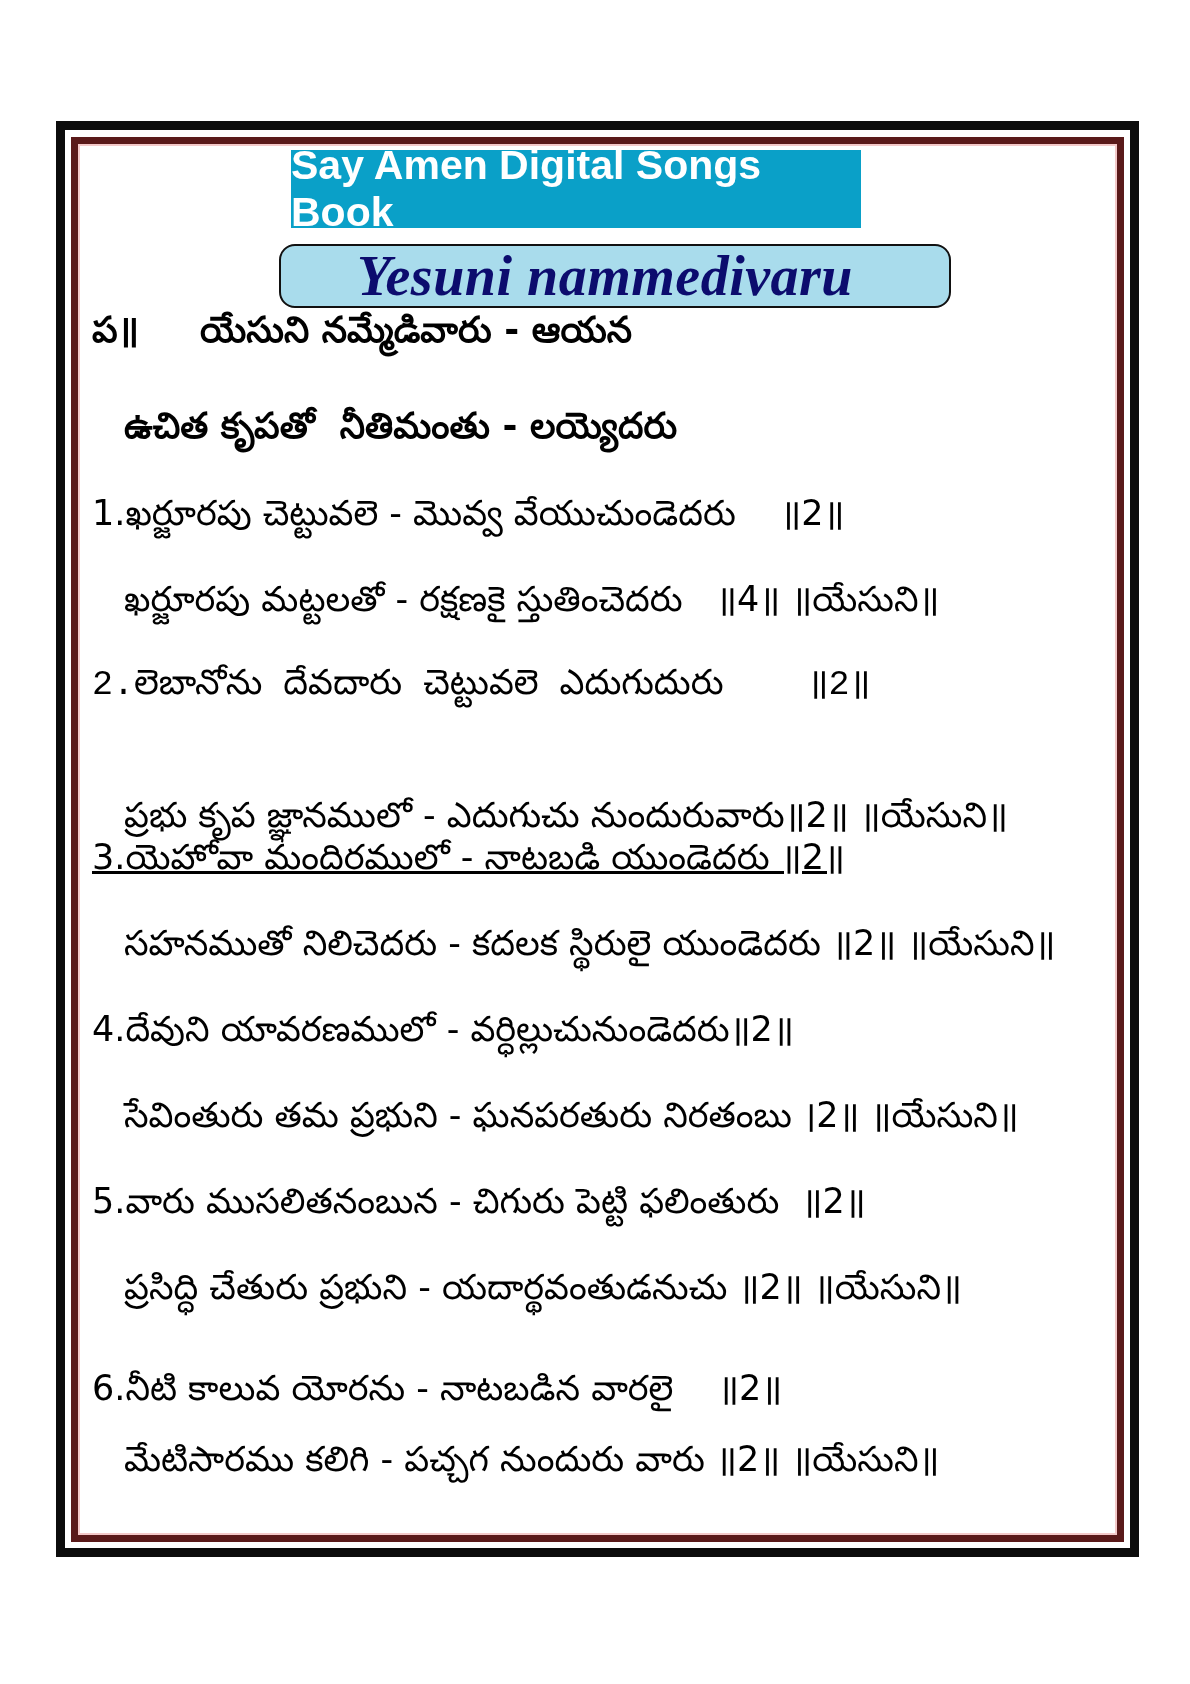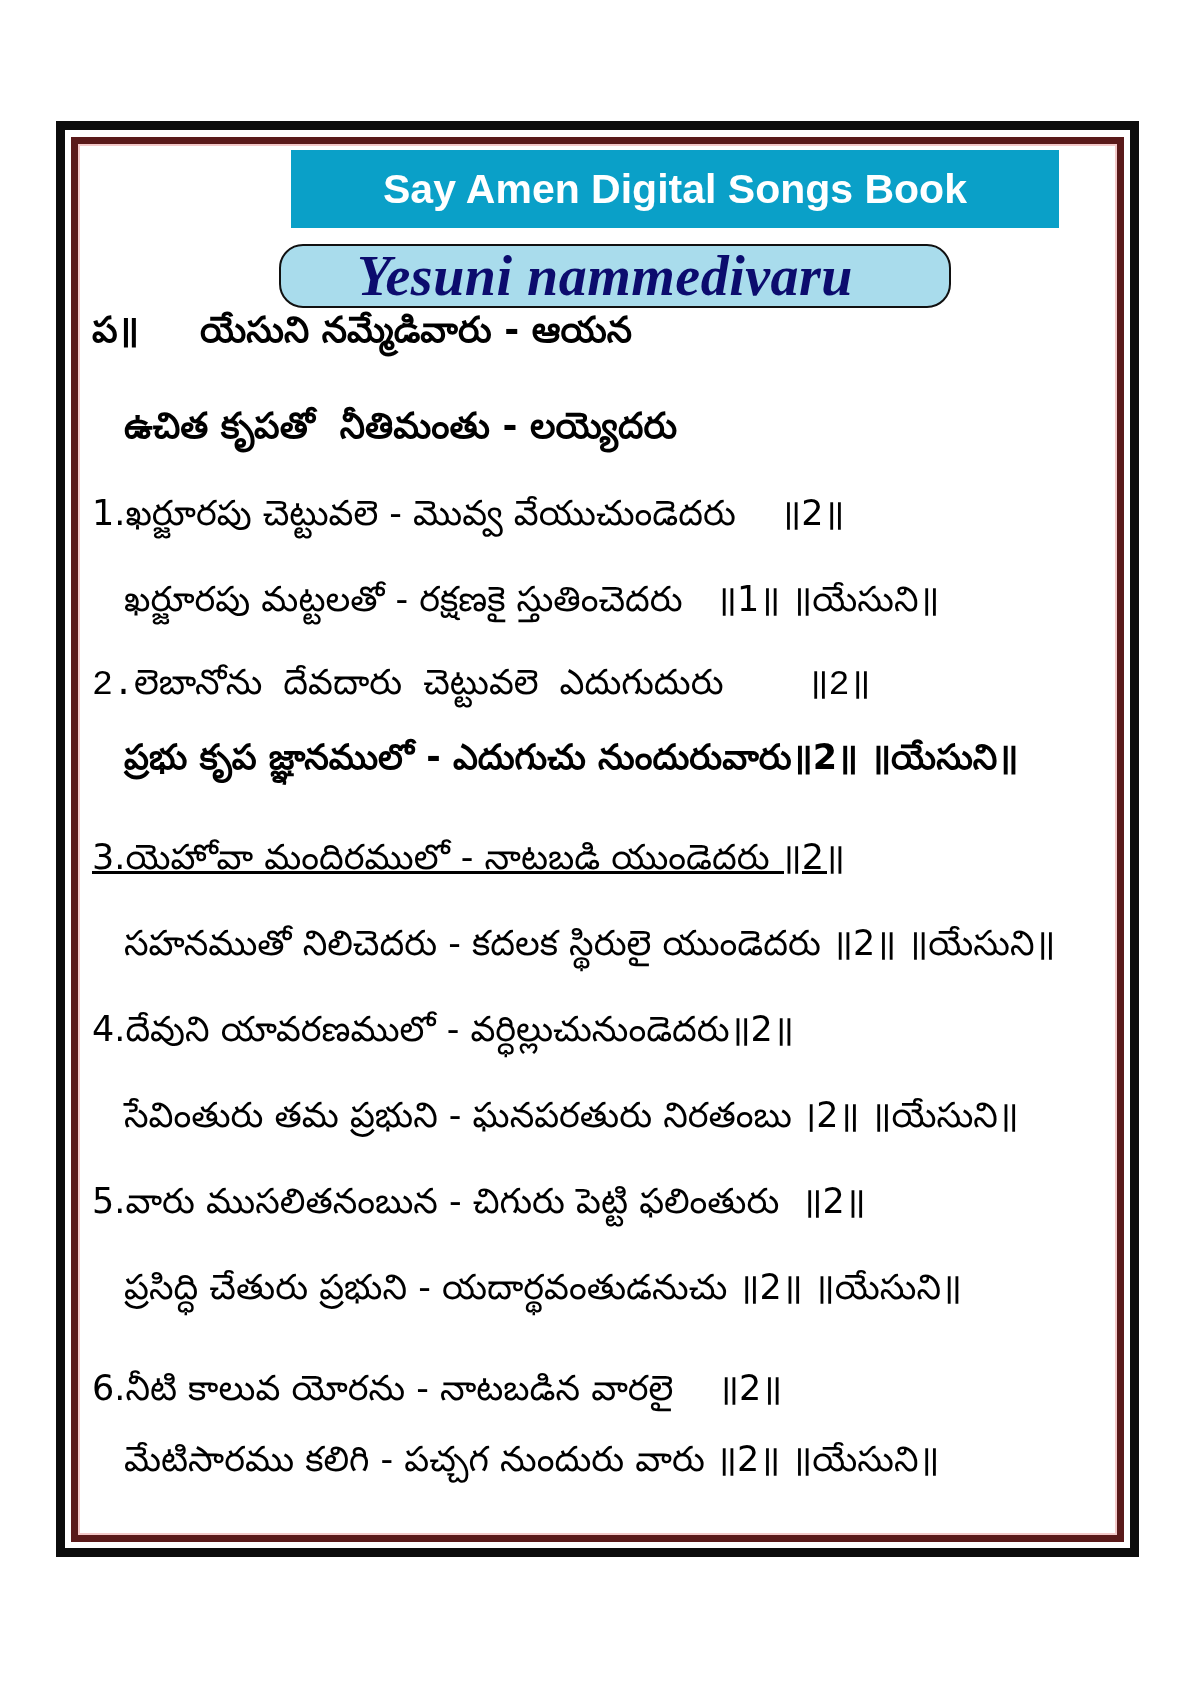--- a/index.html
+++ b/index.html
@@ -3,25 +3,25 @@
   <meta charset="utf-8">
   <style>
     html, body { margin: 0; padding: 0; background: #ffffff; }
     body { width: 1190px; height: 1684px; position: relative; overflow: hidden;
            font-family: "DejaVu Sans", sans-serif; color: #000; }
     .frame-outer { position: absolute; left: 56px; top: 121px; width: 1083px; height: 1436px;
                    box-sizing: border-box; border: 9px solid #0c0c0c; }
     .frame-inner { position: absolute; left: 71px; top: 137px; width: 1053px; height: 1405px;
                    box-sizing: border-box; border: 7px solid #5a1a1a;
                    box-shadow: inset 0 0 0 2px #f4c9c9; }
-    .banner { position: absolute; left: 291px; top: 150px; width: 768px; height: 78px;
+    .banner { position: absolute; left: 291px; top: 150px; width: 570px; height: 78px;
               background: #0aa0c8; color: #ffffff; display: flex; align-items: center; justify-content: center;
               font-family: "Liberation Sans", sans-serif; font-weight: bold; font-size: 41px; letter-spacing: 0px; }
     .title-box { position: absolute; left: 279px; top: 244px; width: 672px; height: 64px;
-                 box-sizing: border-box; border: 2px solid #111; border-radius: 24px;
+                 box-sizing: border-box; border: 2px solid #111; border-radius: 16px;
                  background: #a9dcec; display: flex; align-items: center; justify-content: center; }
     .title-text { font-family: "Liberation Serif", serif; font-style: italic; font-weight: bold;
                   font-size: 56px; color: #0c0c6e; line-height: 1; letter-spacing: 0.5px; margin-left: -20px; }
     .lyrics { position: absolute; left: 92px; top: 0; width: 1030px; }
     .line { position: absolute; left: 0; white-space: pre; font-size: 35px; line-height: 1;
             font-family: "DejaVu Sans", sans-serif; }
     .line.bold { font-weight: bold; font-size: 36px; }
     .line.indent { left: 32px; }
     .chorus-tag { display: inline-block; width: 108px; }
   </style>
@@ -37,24 +37,24 @@
 
 <div class="title-box">
   <span class="title-text">Yesuni nammedivaru</span>
 </div>
 
 <div class="lyrics">
   <div class="line bold" style="top:312px;"><span class="chorus-tag">ప॥</span><span>యేసుని నమ్మేడివారు - ఆయన</span></div>
   <div class="line bold indent" style="top:408px;">ఉచిత కృపతో  నీతిమంతు - లయ్యెదరు</div>
 
   <div class="line" style="top:496px;">1.ఖర్జూరపు చెట్టువలె - మొవ్వ వేయుచుండెదరు    ॥2॥</div>
-  <div class="line indent" style="top:582px;">ఖర్జూరపు మట్టలతో - రక్షణకై స్తుతించెదరు   ॥1॥ ॥యేసుని॥</div>
+  <div class="line indent" style="top:582px;">ఖర్జూరపు మట్టలతో - రక్షణకై స్తుతించెదరు   ॥4॥ ॥యేసుని॥</div>
 
   <div class="line" style="top:668px;font-family:Liberation Mono, monospace;">2.లెబానోను దేవదారు చెట్టువలె ఎదుగుదురు    ॥2॥</div>
-  <div class="line indent" style="top:740px;font-weight:bold;">ప్రభు కృప జ్ఞానములో - ఎదుగుచు నుందురువారు॥2॥ ॥యేసుని॥</div>
+  <div class="line indent" style="top:798px;">ప్రభు కృప జ్ఞానములో - ఎదుగుచు నుందురువారు॥2॥ ॥యేసుని॥</div>
 
   <div class="line" style="top:840px;text-decoration:underline;">3.యెహోవా మందిరములో - నాటబడి యుండెదరు ॥2॥</div>
   <div class="line indent" style="top:926px;">సహనముతో నిలిచెదరు - కదలక స్థిరులై యుండెదరు ॥2॥ ॥యేసుని॥</div>
 
   <div class="line" style="top:1012px;">4.దేవుని యావరణములో - వర్ధిల్లుచునుండెదరు॥2॥</div>
   <div class="line indent" style="top:1098px;">సేవింతురు తమ ప్రభుని - ఘనపరతురు నిరతంబు ।2॥ ॥యేసుని॥</div>
 
   <div class="line" style="top:1184px;">5.వారు ముసలితనంబున - చిగురు పెట్టి ఫలింతురు  ॥2॥</div>
   <div class="line indent" style="top:1270px;">ప్రసిద్ధి చేతురు ప్రభుని - యదార్థవంతుడనుచు ॥2॥ ॥యేసుని॥</div>
 

